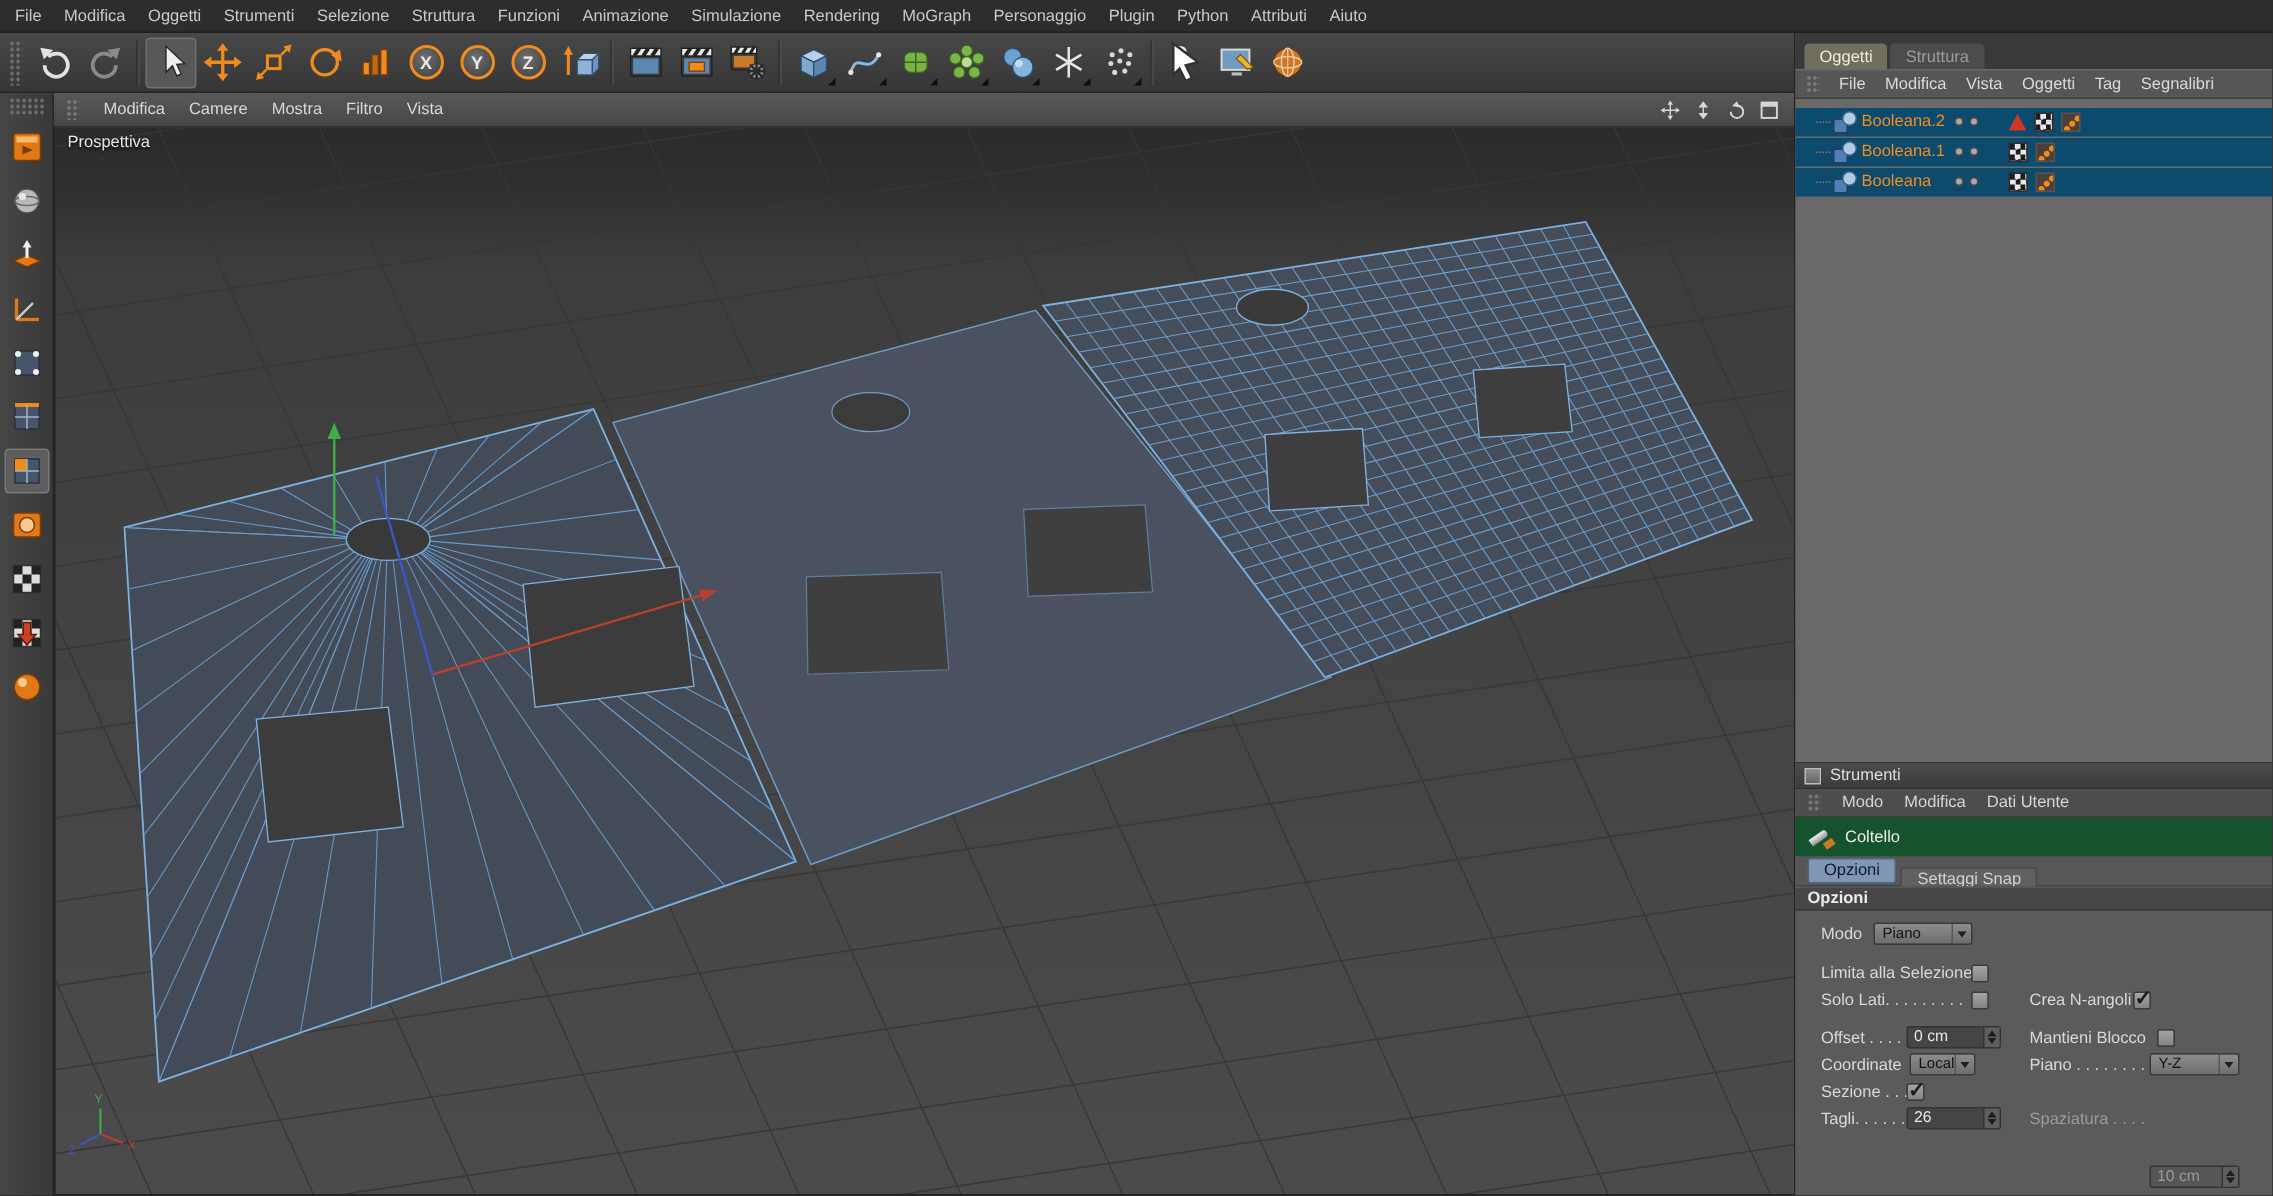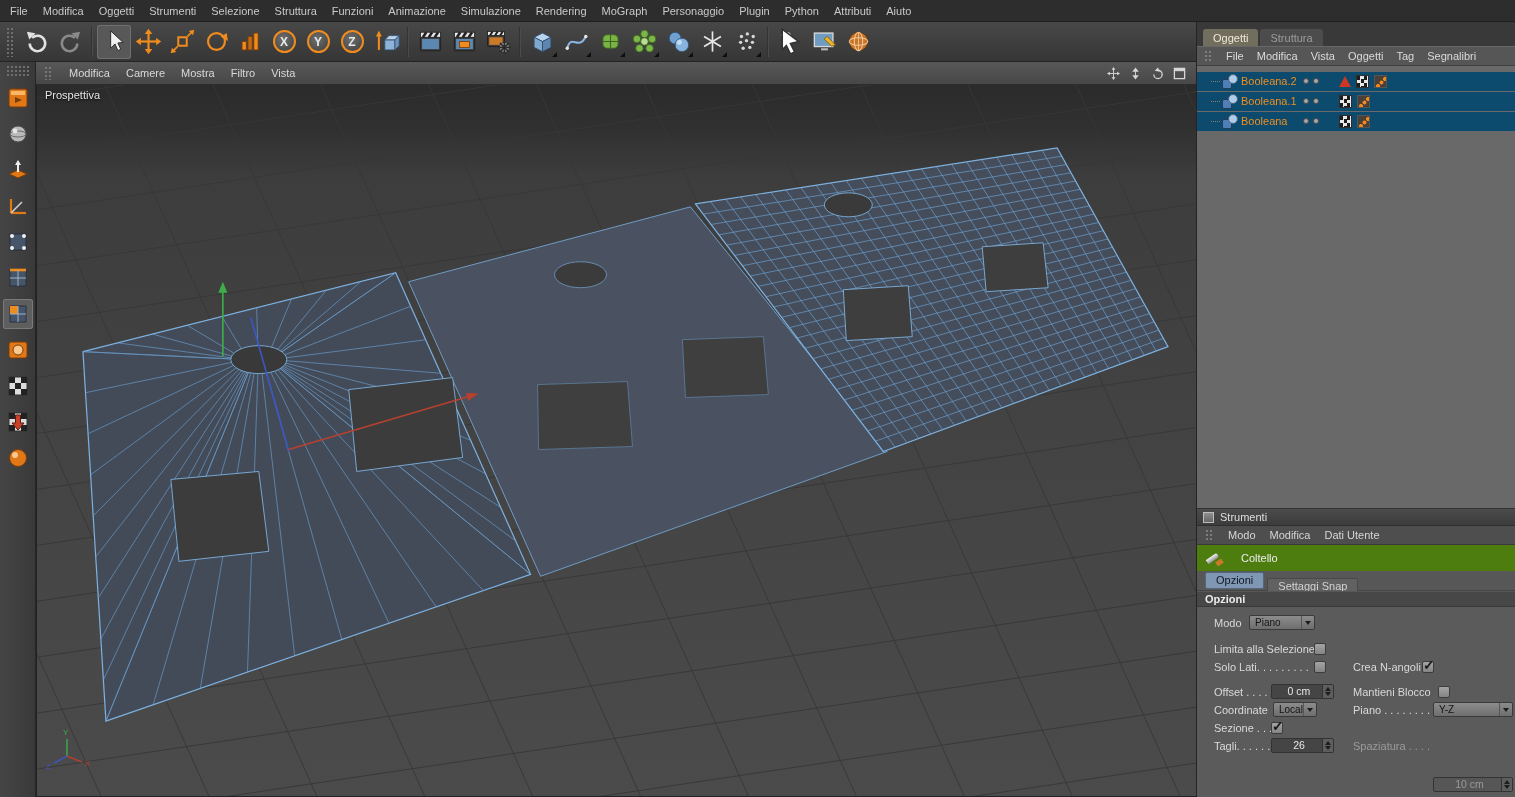--- a/index.html
+++ b/index.html
@@ -78,46 +78,46 @@
       radial-gradient(circle at 6.5px 6.5px,#f08a1f 1.7px,transparent 2.3px),
       radial-gradient(circle at 10px 3px,#f08a1f 1.7px,transparent 2.3px),#4a4038;}
 
   
   .attr{height:289px;display:flex;flex-direction:column;background:#5b5b5b;border-top:1px solid #333;flex:none;}
   .attr-title{height:17px;background:linear-gradient(#4b4b4b,#3c3c3c);border-bottom:1px solid #2e2e2e;
               display:flex;align-items:center;gap:6px;padding:0 6px;color:#dedede;flex:none;}
   .panel-icon{width:11px;height:11px;border:1px solid #bdbdbd;background:linear-gradient(#8e8e8e,#666);}
   .attr-menu{height:19px;background:#4e4e4e;border-bottom:1px solid #3b3b3b;display:flex;align-items:center;gap:14px;
              padding:0 8px;color:#d6d6d6;flex:none;}
-  .attr-tool{height:26px;background:#4d7c0f;display:flex;align-items:center;gap:18px;padding:0 9px;color:#ededed;flex:none;}
+  .attr-tool{height:26px;background:#14532d;display:flex;align-items:center;gap:7px;padding:0 9px;color:#ededed;flex:none;}
   .knife-icon{position:relative;width:17px;height:15px;}
   .knife-icon::before{content:"";position:absolute;left:0;top:5px;width:13px;height:5px;border-radius:0 3px 3px 0;
                       background:linear-gradient(#f2f2f2,#909090);transform:rotate(-35deg);}
   .knife-icon::after{content:"";position:absolute;left:10px;top:9px;width:7px;height:5px;background:#c87a28;transform:rotate(-35deg);}
   .attr-tabs{height:20px;background:#575757;border-bottom:1px solid #454545;display:flex;align-items:center;gap:3px;
              padding-left:8px;flex:none;}
   .atab{padding:1px 10px 2px;border-radius:2px;}
   .atab.on{background:#7f97b2;color:#0f1826;border:1px solid #54667c;}
   .atab.off{background:#616161;color:#d2d2d2;border:1px solid #494949;margin-top:12px;}
   .attr-section{height:16px;background:#474747;border-top:1px solid #575757;border-bottom:1px solid #393939;
                 display:flex;align-items:center;padding:0 8px;color:#ececec;font-weight:bold;flex:none;}
   .aform{flex:1;padding-top:7px;position:relative;}
   .arow{height:18px;position:relative;}
   .sp8{height:8px;}.sp7{height:7px;}
   .albl{position:absolute;top:0;line-height:18px;color:#d9d9d9;white-space:nowrap;}
   .albl.dis{color:#9b9b9b;}
   .lx17{left:17px}.lx52{left:52px}.lx74{left:74px}.lx76{left:76px}.lx117{left:117px}
   .lx156{left:156px}.lx225{left:225px}.lx236{left:236px}.lx241{left:241px}
-  .w66{width:66px}.w63{width:63px}.w62{width:44px}.w60{width:80px}
+  .w66{width:66px}.w63{width:63px}.w62{width:44px}.w60{width:60px}
   .dropdown{position:absolute;top:1px;height:15px;border:1px solid #3a3a3a;border-radius:2px;
             background:linear-gradient(#8c8c8c,#6e6e6e);display:flex;}
   .dd-text{flex:1;color:#131313;font-size:10px;line-height:13px;padding-left:5px;overflow:hidden;}
   .dd-arrow{width:13px;border-left:1px solid #575757;display:flex;align-items:flex-start;justify-content:center;}
   .dd-arrow::after{content:"";margin-top:5px;border:3.5px solid transparent;border-top:4.5px solid #1d1d1d;}
-  .spinner{position:absolute;top:1px;height:15px;border:1px solid #333;border-radius:2px;background:#454545;display:flex;text-align:center;}
+  .spinner{position:absolute;top:1px;height:15px;border:1px solid #333;border-radius:2px;background:#454545;display:flex;}
   .spinner .sp-text{flex:1;color:#e6e6e6;font-size:10.5px;line-height:13px;padding-left:4px;overflow:hidden;}
   .spinner.dis{background:#565656;margin-top:39px;}
   .spinner.dis .sp-text{color:#9a9a9a;}
   .sp-arrows{width:11px;border-left:1px solid #333;background:#5e5e5e;display:flex;flex-direction:column;
              align-items:center;justify-content:center;}
   .sp-arrows .up{width:0;height:0;border:3px solid transparent;border-bottom:4px solid #1d1d1d;margin-bottom:1px;}
   .sp-arrows .dn{width:0;height:0;border:3px solid transparent;border-top:4px solid #1d1d1d;}
   .checkbox{position:absolute;top:3px;width:12px;height:12px;border:1px solid #3c3c3c;border-radius:2px;
             background:linear-gradient(#a4a4a4,#848484);}
   .checkbox.checked::after{content:"\2713";position:absolute;left:0px;top:-5px;font-size:14px;font-weight:bold;color:#1b1b1b;}

